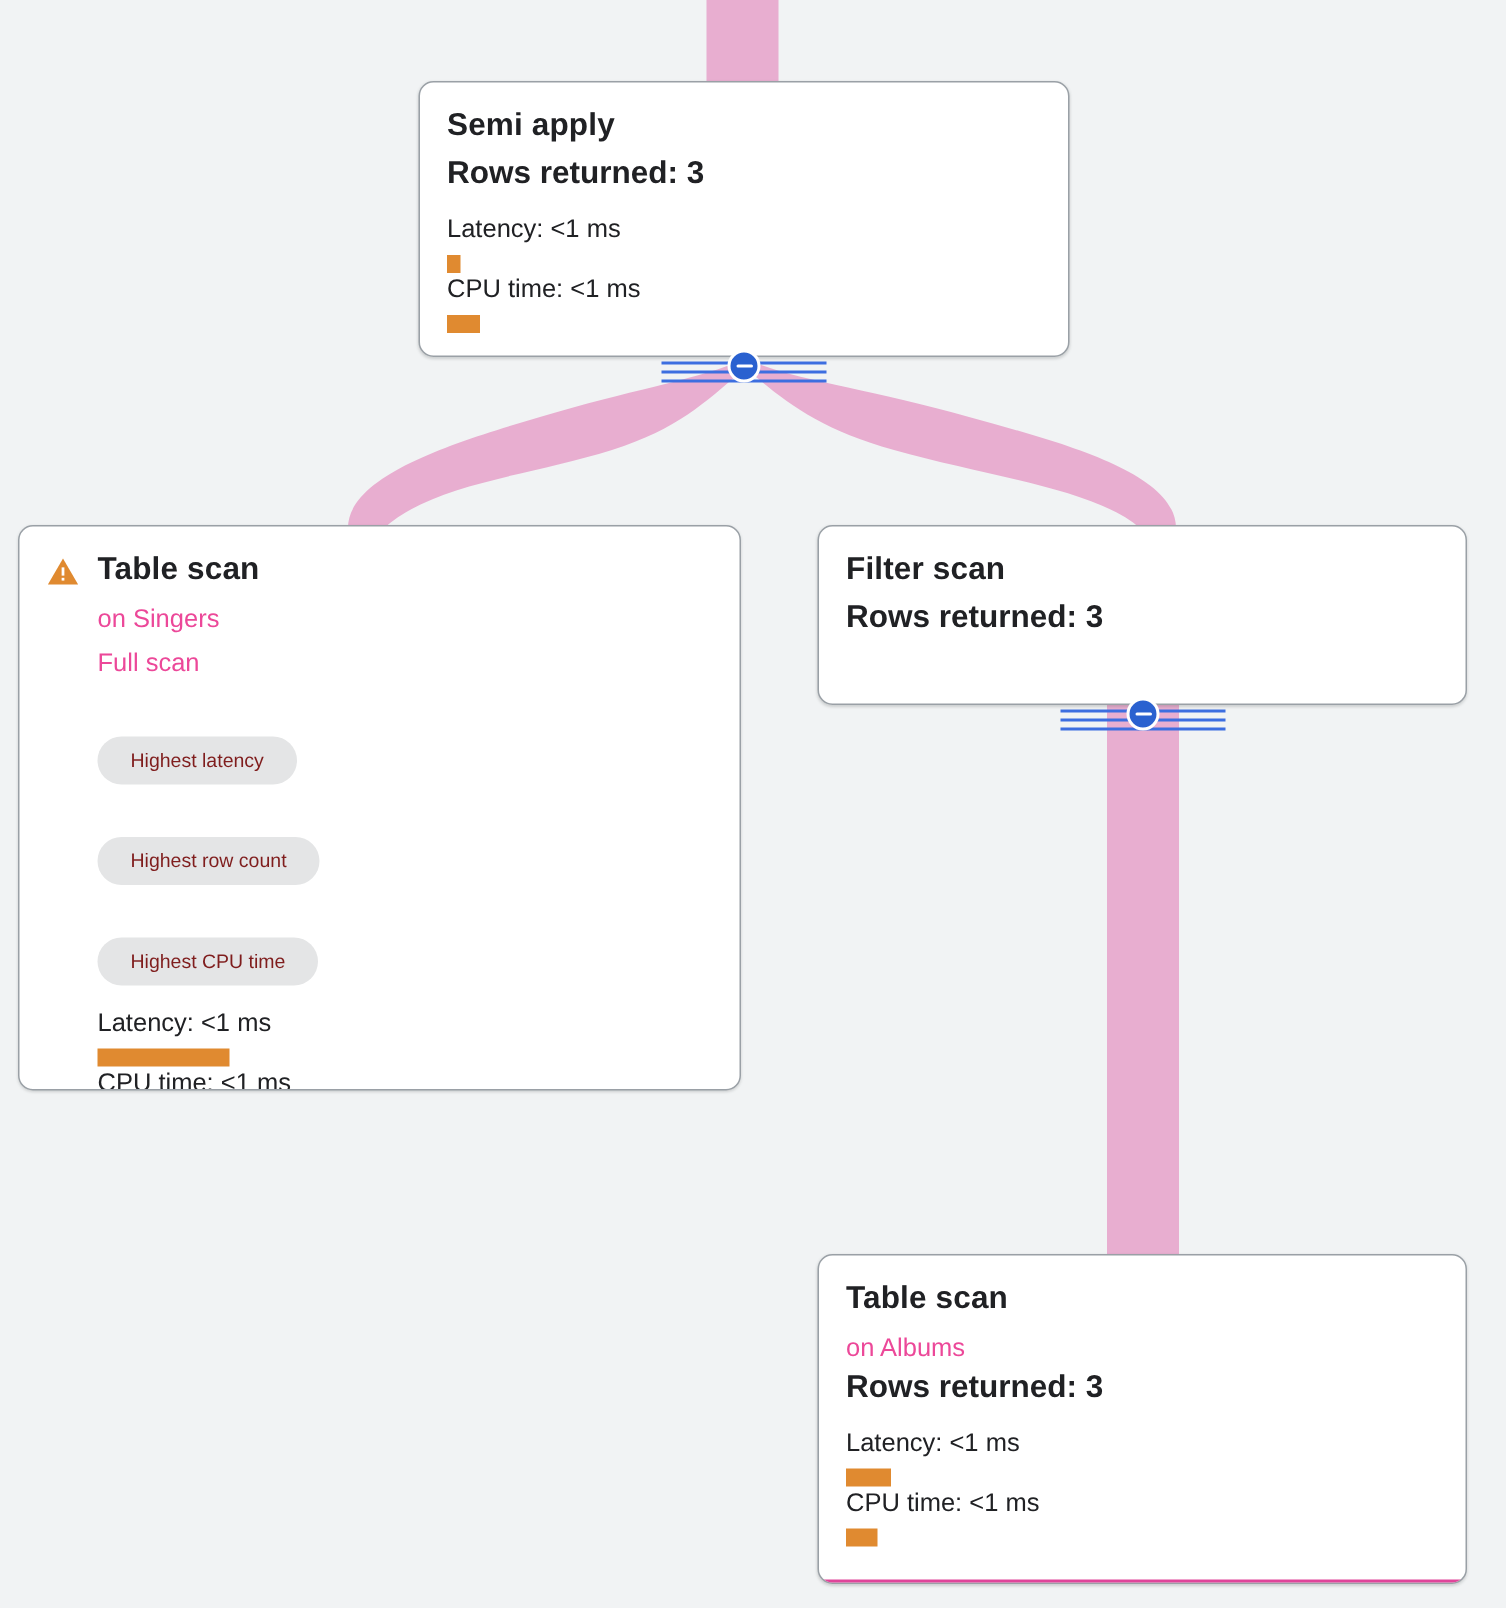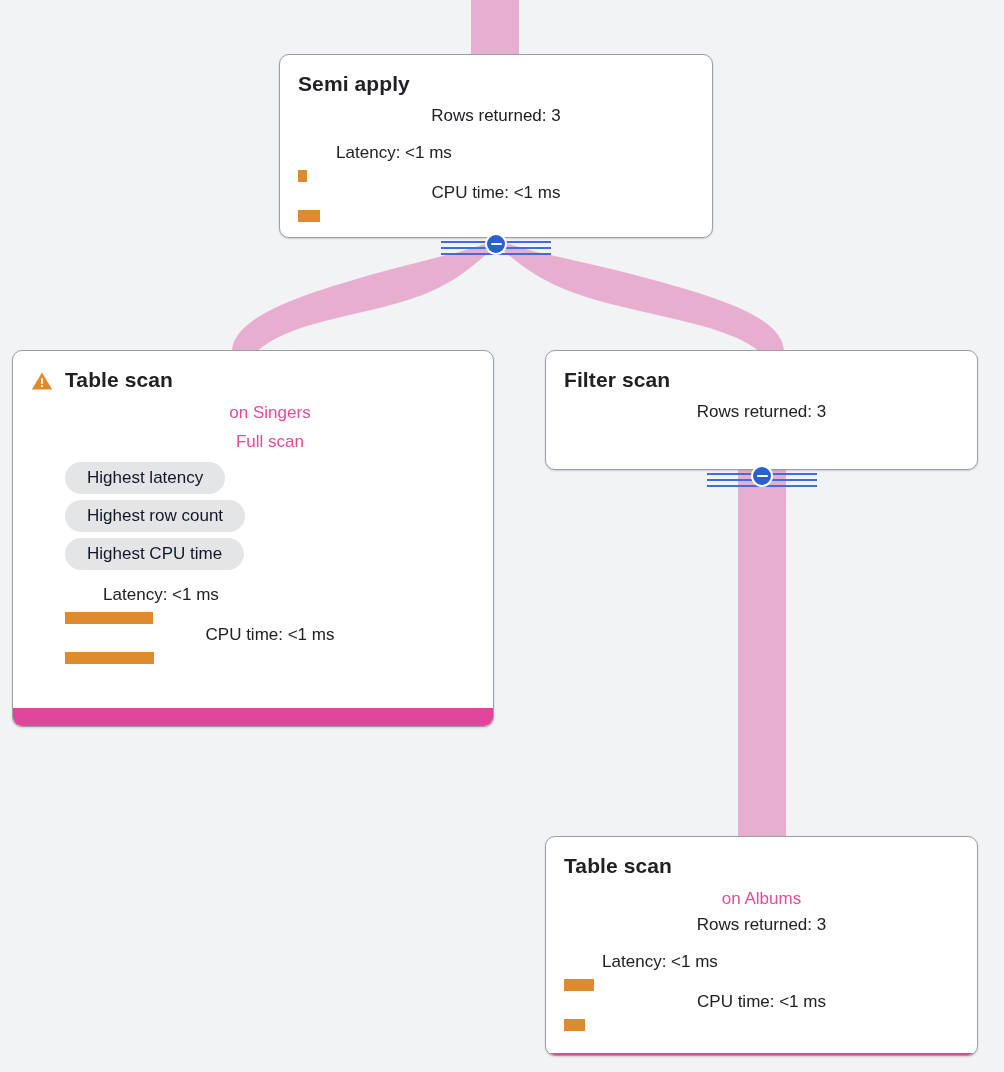--- a/index.html
+++ b/index.html
@@ -34,21 +34,20 @@
     box-sizing: border-box;
     overflow: hidden;
     display: flex;
     flex-direction: column;
     box-shadow: 0 1px 2px rgba(60,64,67,.20);
   }
   .node-body {
     flex: 1 1 auto;
     padding: 16px 18px 22px 18px;
     box-sizing: border-box;
-    text-align: center;
   }
   .node-bar {
     height: 18px;
     flex: 0 0 18px;
     background: #e0459a;
   }
 
   .node-head {
     display: flex;
     align-items: flex-start;
@@ -75,41 +74,43 @@
     font-size: 17px;
     color: #ec4899;
     line-height: 25px;
     margin-top: 7px;
   }
   .sub-line.muted {
     color: #ec4899;
     margin-top: 4px;
   }
   .rows-line {
-    font-size: 17px;
+    font-size: 21px;
     color: #202124;
     line-height: 25px;
     margin-top: 6px;
+    font-weight: bold;
   }
 
   
   .pill-list {
     margin-top: 8px;
     display: flex;
     flex-direction: column;
     align-items: flex-start;
     gap: 6px;
   }
   .pill {
     background: #e4e5e6;
-    color: #0f172a;
-    font-size: 17px;
+    color: #7f1d1d;
+    font-size: 13px;
     line-height: 20px;
     border-radius: 16px;
     padding: 6px 22px;
+    margin-top: 29px;
   }
 
   
   .metrics {
     display: flex;
     margin-top: 14px;
     flex-direction: column;
   }
   .metric {
     box-sizing: border-box;

